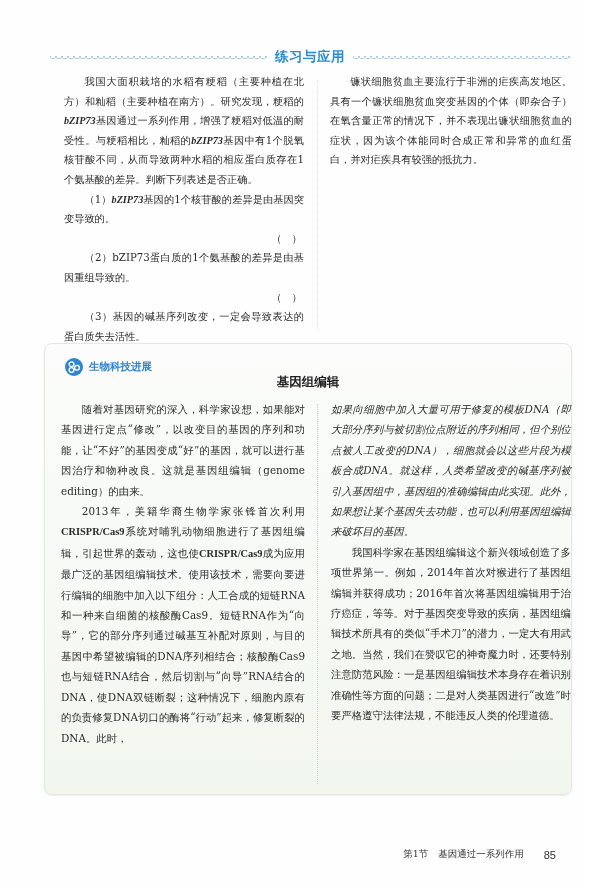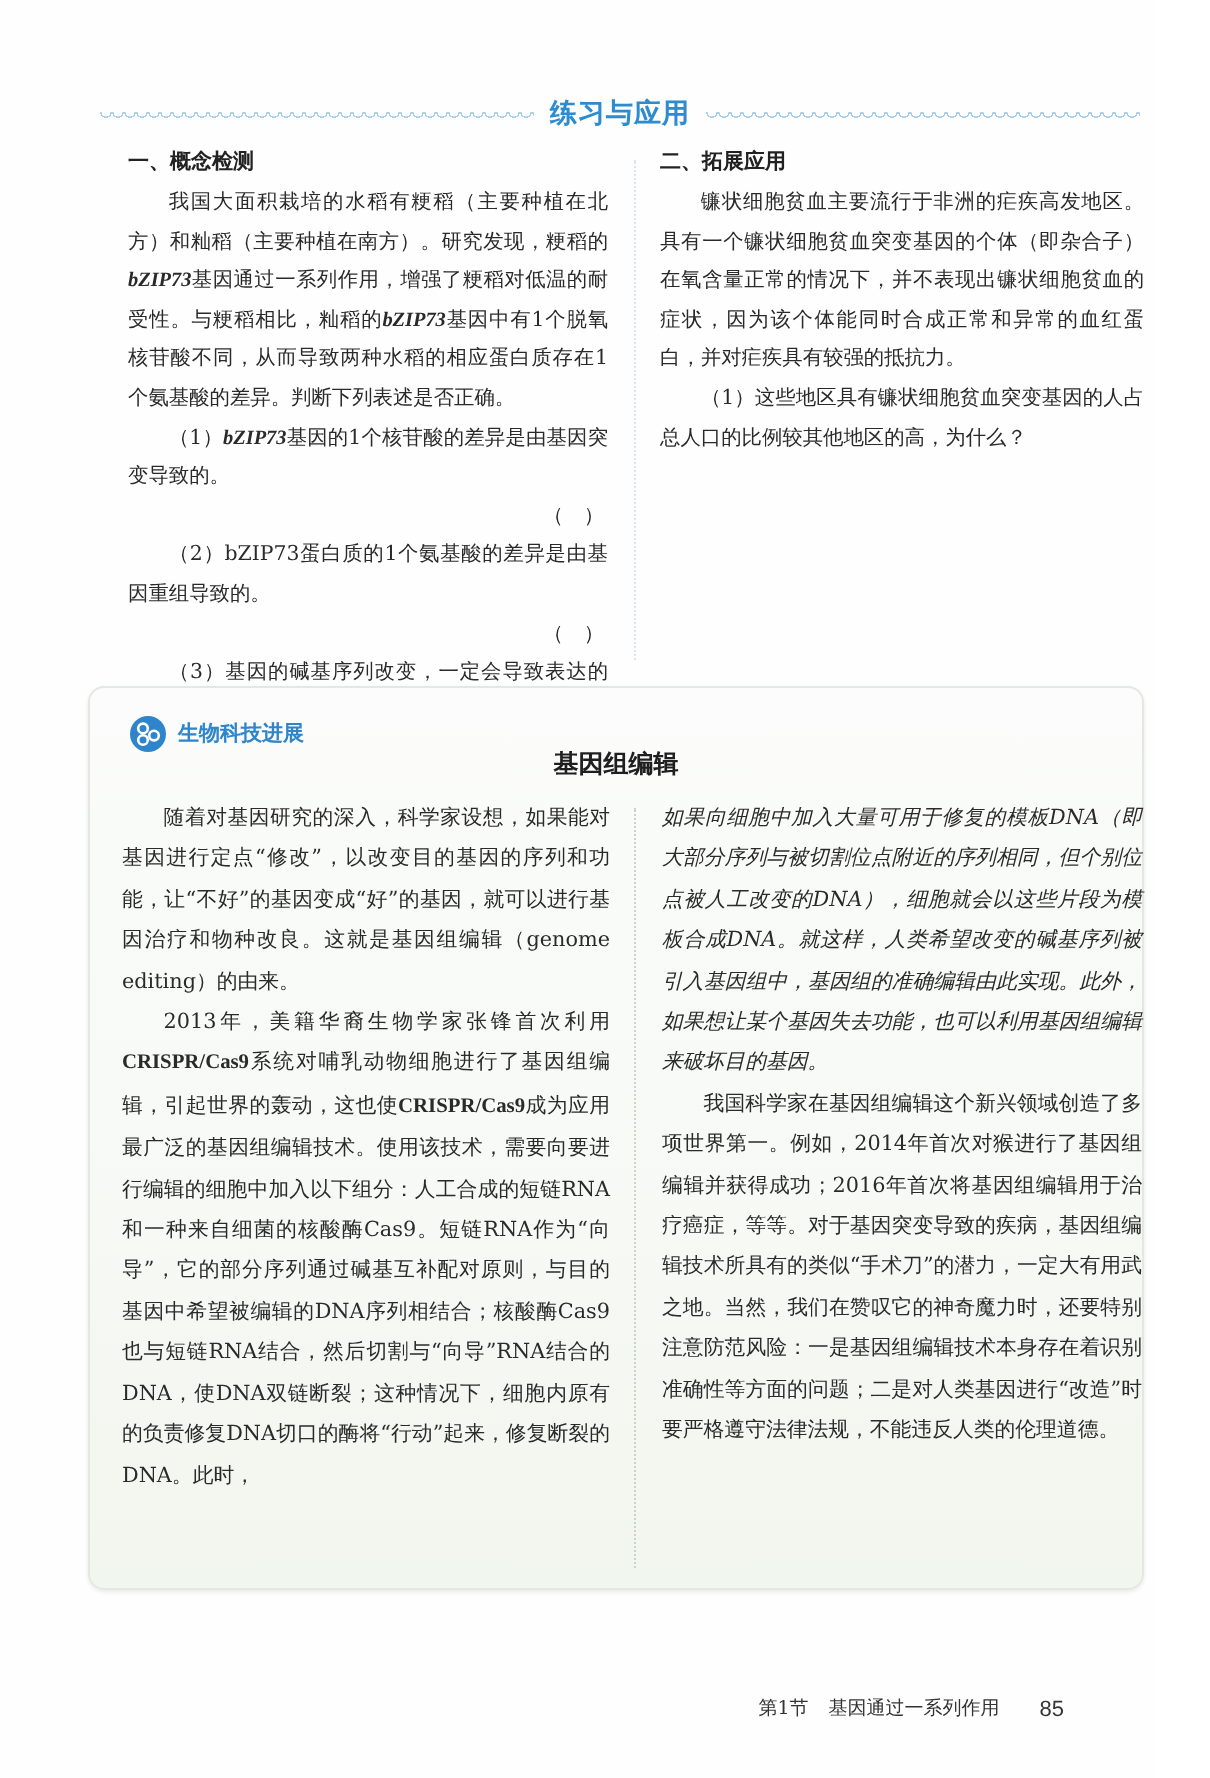--- a/index.html
+++ b/index.html
@@ -89,57 +89,54 @@
     .fcol-divider {
       position: absolute; left: 272px; top: 60px; height: 380px; width: 0;
       border-left: 1px dotted #c9d6c6;
     }
     .fcol p { text-indent: 2em; }
     .fcol p.cont { text-indent: 0; font-style: italic; }
     b.en { font-family: "Liberation Serif", serif; font-weight: bold; }
 
     
     .footer {
-      position: absolute; right: 46px; top: 848px;
+      position: absolute; right: 22px; top: 848px;
       font-size: 9.5px; color: #333;
       display: flex; gap: 10px; align-items: flex-end;
     }
     .footer .page-num {
       font-family: "Liberation Sans", sans-serif; font-size: 11px; color: #333;
       margin-left: 10px;
     }
   </style>
 </head>
 <body>
 
 <div class="page">
 
   <div class="section-header">
     <div class="wave"></div>
     <div class="section-title">练习与应用</div>
     <div class="wave"></div>
   </div>
 
   <div class="ex-col left">
-    <div class="sub-heading">一、概念检测</div>
     <div class="para"><span>我国大面积栽培的水稻有粳稻（主要种植在北方）和籼稻（主要种植在南方）。研究发现，粳稻的</span><i class="gene">bZIP73</i><span>基因通过一系列作用，增强了粳稻对低温的耐受性。与粳稻相比，籼稻的</span><i class="gene">bZIP73</i><span>基因中有1个脱氧核苷酸不同，从而导致两种水稻的相应蛋白质存在1个氨基酸的差异。判断下列表述是否正确。</span></div>
 
     <div class="q-item"><span>（1）</span><i class="gene">bZIP73</i><span>基因的1个核苷酸的差异是由基因突变导致的。</span><span class="blank">（　）</span></div>
 
     <div class="q-item"><span>（2）</span><span>bZIP73蛋白质的1个氨基酸的差异是由基因重组导致的。</span><span class="blank">（　）</span></div>
 
     <div class="q-item"><span>（3）</span><span>基因的碱基序列改变，一定会导致表达的蛋白质失去活性。</span><span class="blank">（　）</span></div>
   </div>
 
   <div class="ex-divider"></div>
 
   <div class="ex-col right">
-    <div class="sub-heading">二、拓展应用</div>
     <div class="para">镰状细胞贫血主要流行于非洲的疟疾高发地区。具有一个镰状细胞贫血突变基因的个体（即杂合子）在氧含量正常的情况下，并不表现出镰状细胞贫血的症状，因为该个体能同时合成正常和异常的血红蛋白，并对疟疾具有较强的抵抗力。</div>
-    <div class="q-item"><span>（1）</span><span>这些地区具有镰状细胞贫血突变基因的人占总人口的比例较其他地区的高，为什么？</span></div>
   </div>
 
   <div class="feature-box">
     <div class="feature-label">
       <span class="feature-icon">
         <svg width="18" height="18" viewBox="0 0 18 18">
           <circle cx="6.5" cy="6.2" r="2.4" fill="none" stroke="#fff" stroke-width="1.3"></circle>
           <circle cx="6.5" cy="12" r="2.4" fill="none" stroke="#fff" stroke-width="1.3"></circle>
           <circle cx="12" cy="9.8" r="2.4" fill="none" stroke="#fff" stroke-width="1.3"></circle>
         </svg>

